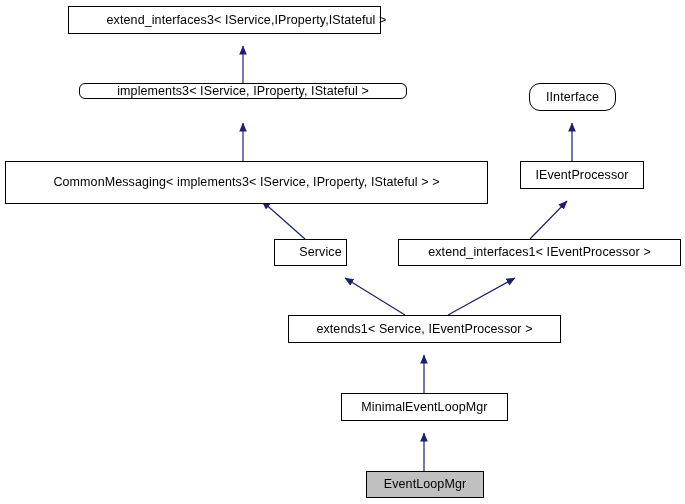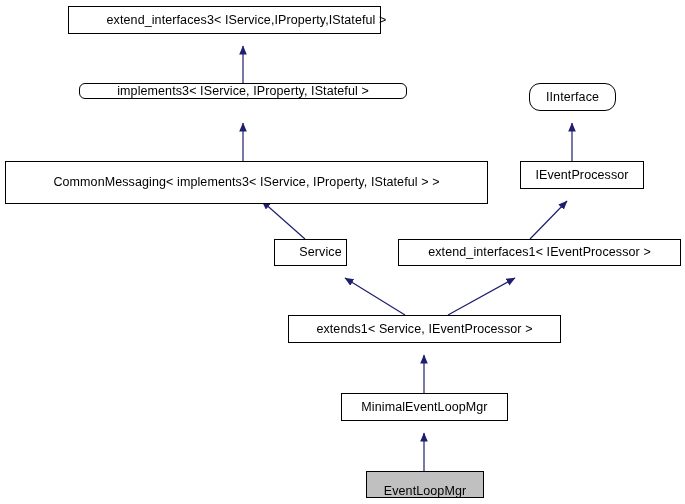--- a/index.html
+++ b/index.html
@@ -87,17 +87,17 @@
       </div>
       <div class="node" style="left: 398px; top: 239px; width: 283px; height: 27px;">
         <span class="node-label">extend_interfaces1&lt; IEventProcessor &gt;</span>
       </div>
       <div class="node" style="left: 288px; top: 315px; width: 273px; height: 28px;">
         <span class="node-label">extends1&lt; Service, IEventProcessor &gt;</span>
       </div>
       <div class="node" style="left: 341px; top: 393px; width: 167px; height: 28px;">
         <span class="node-label">MinimalEventLoopMgr</span>
       </div>
-      <div class="node highlight" style="left: 366px; top: 471px; width: 118px; height: 27px; align-items: flex-end;">
+      <div class="node highlight" style="left: 366px; top: 471px; width: 118px; height: 27px;">
         <span class="node-label">EventLoopMgr</span>
       </div>
     </div>
 </div>
 
 </body></html>

